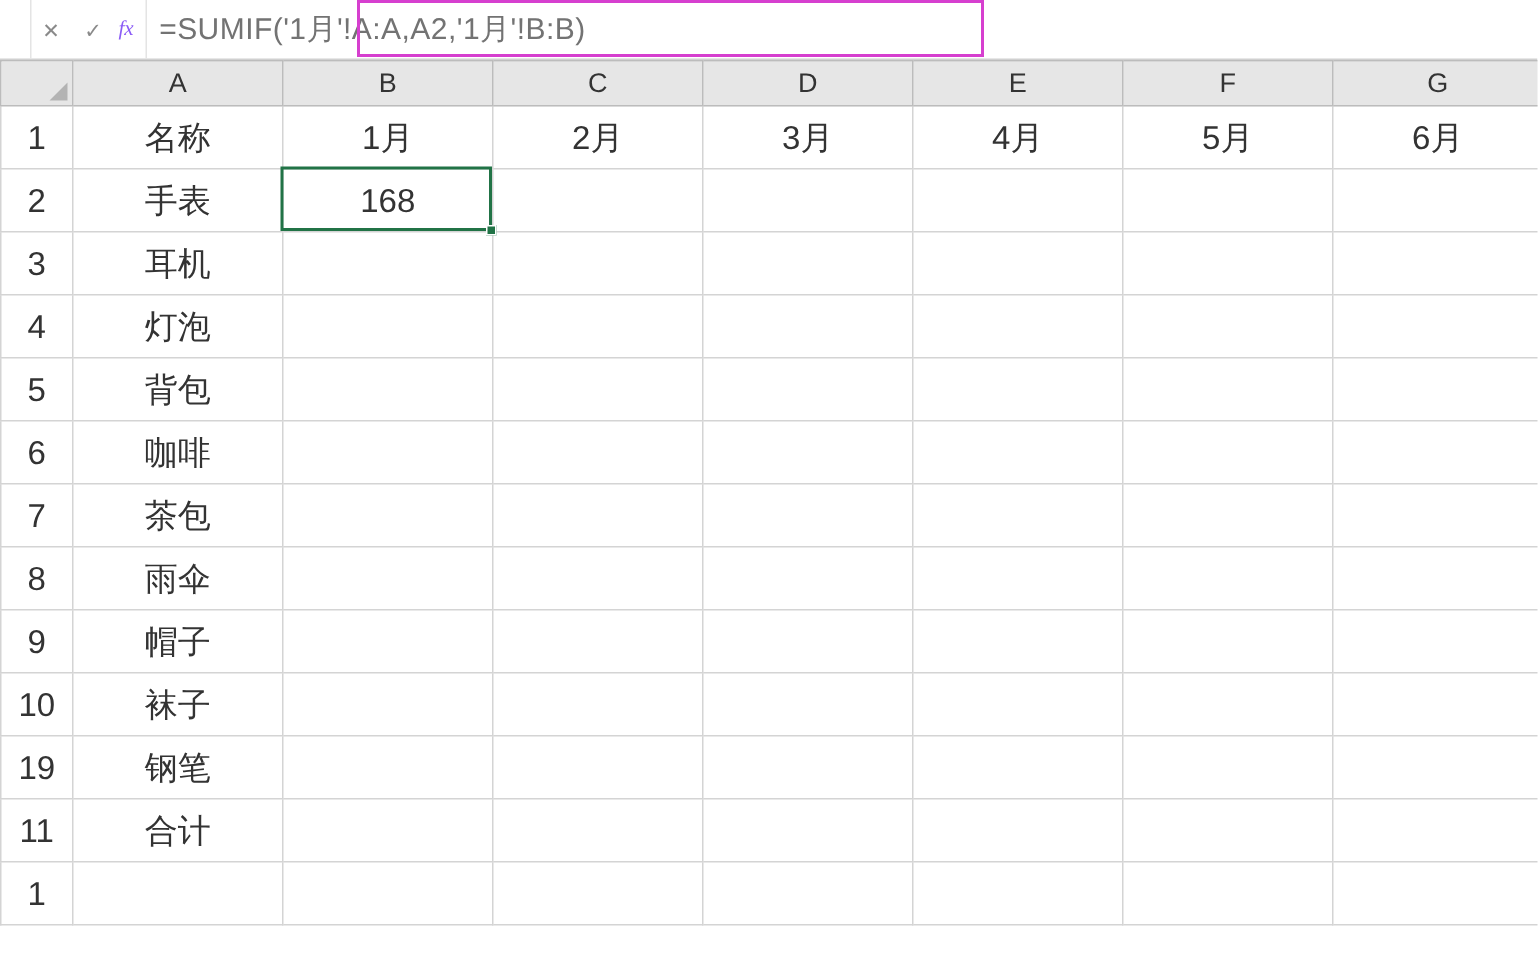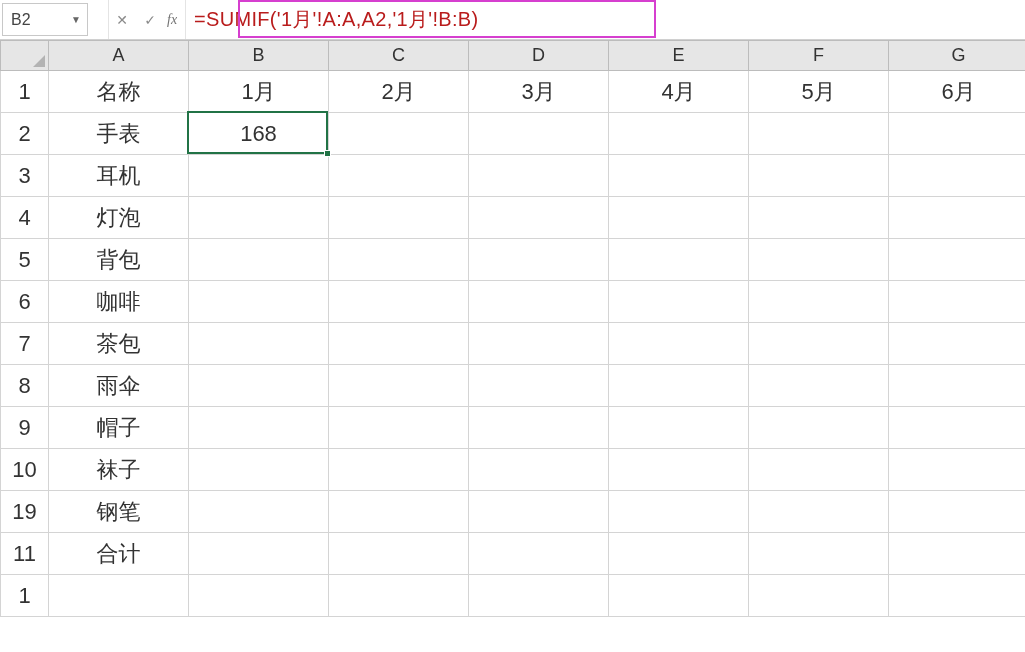--- a/index.html
+++ b/index.html
@@ -52,32 +52,32 @@
   .fb-btn {
     font-size: 14px;
     width: 14px;
     text-align: center;
     cursor: default;
   }
   .fx-label {
     font-style: italic;
     font-family: "Times New Roman", serif;
     font-size: 14px;
-    color: #737373;
+    color: #8b5cf6;
     padding: 0 8px 0 4px;
     display: flex; align-items: center;
     border-right: 1px solid #e4e4e4;
   }
   .formula-input {
     flex: 1;
     display: flex;
     align-items: center;
     padding: 0 8px;
     font-size: 20px;
-    color: #b91c1c;
+    color: #737373;
     letter-spacing: 0.3px;
   }
 
   
   .highlight-box {
     border: 2px solid #d63fcf;
     position: absolute;
     pointer-events: none;
   }
 
@@ -162,24 +162,20 @@
   }
 
   
   td.body-cell { font-family: "Microsoft YaHei", "SimSun", Arial, sans-serif; }
 
 </style>
 </head>
 <body>
 
 <div class="formula-row">
-  <div class="namebox-wrap">
-    <span class="namebox-text">B2</span>
-    <span class="namebox-dd">▼</span>
-  </div>
   <div class="fb-gap"></div>
   <div class="fb-btns">
     <span class="fb-btn">✕</span>
     <span class="fb-btn">✓</span>
   </div>
   <div class="fx-label">fx</div>
   <div class="formula-input">
     <span>=SUMIF('1月'!A:A,A2,'1月'!B:B)</span>
   </div>
 </div>

